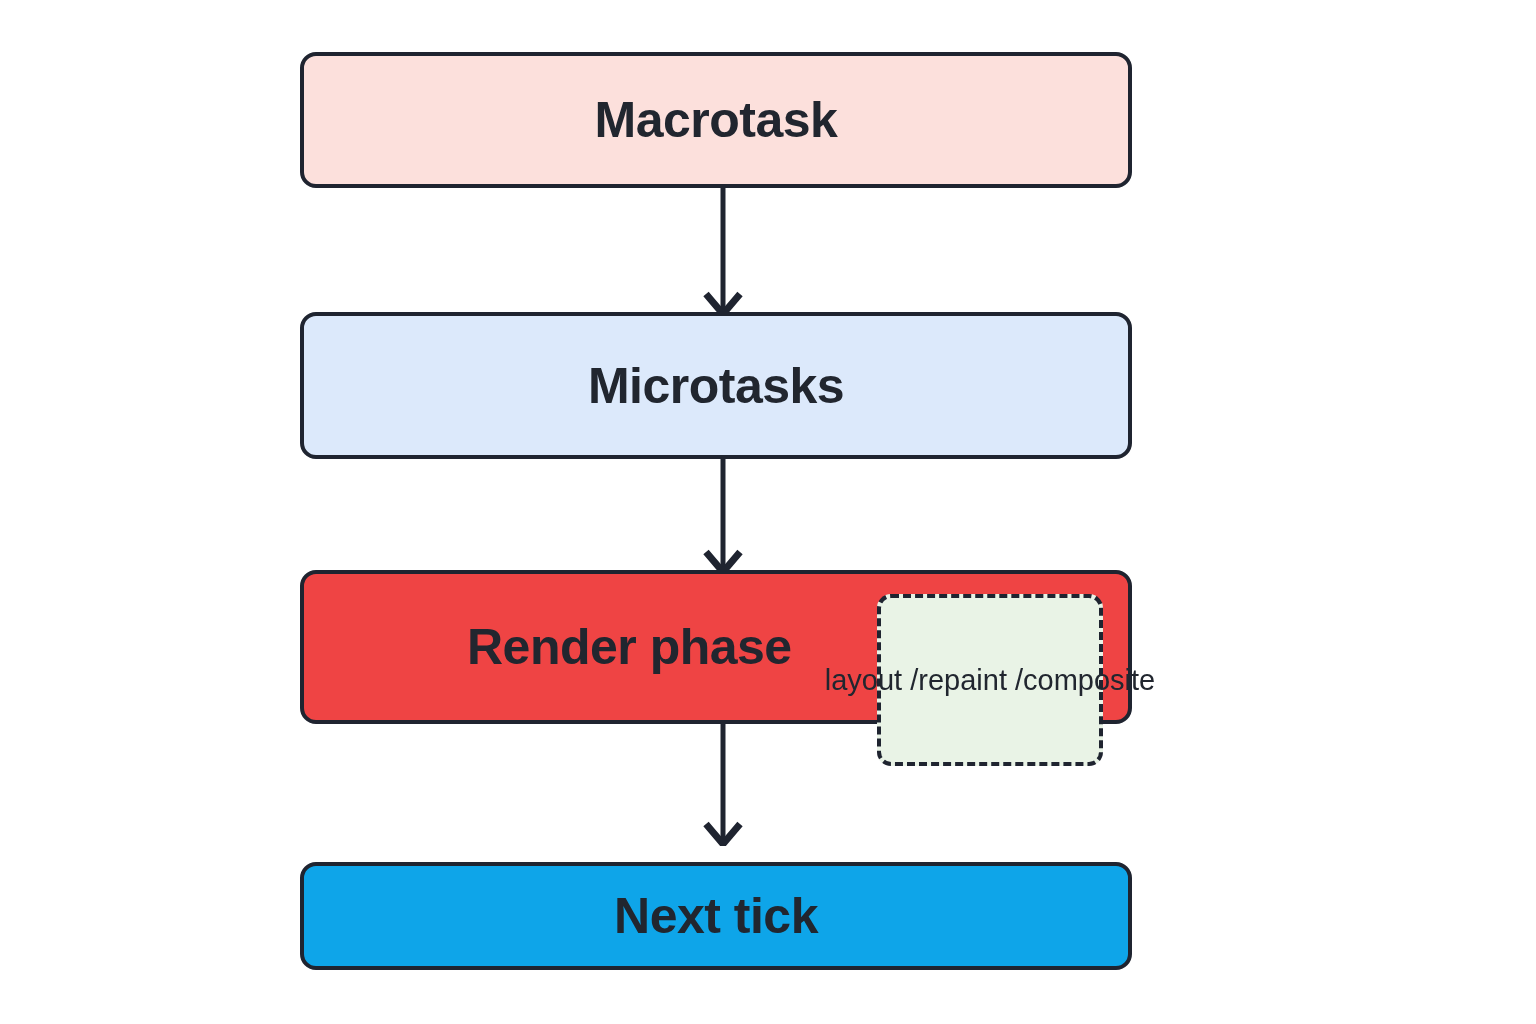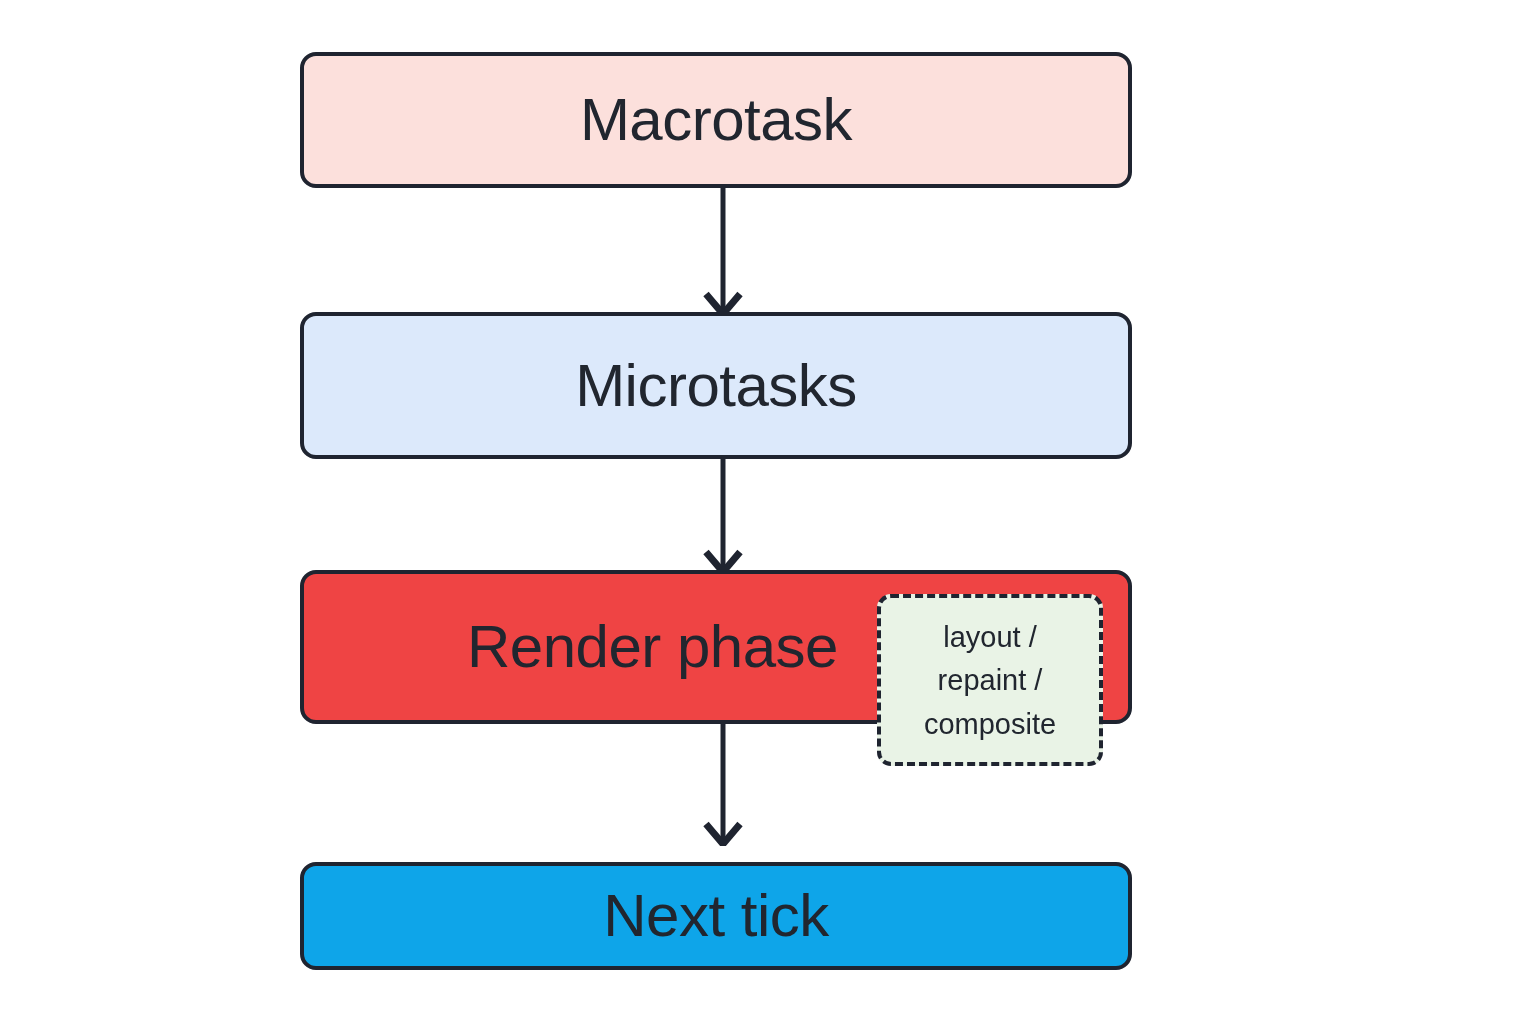--- a/index.html
+++ b/index.html
@@ -22,22 +22,22 @@
   .node {
     position: absolute;
     box-sizing: border-box;
     border: 4px solid #1f2430;
     border-radius: 16px;
     display: flex;
     align-items: center;
     justify-content: center;
   }
   .node-label {
-    font-size: 60px;
-    font-weight: 400;
+    font-size: 50px;
+    font-weight: 700;
     color: #21262f;
     letter-spacing: -0.5px;
     line-height: 1;
     white-space: nowrap;
   }
   #node-macrotask {
     left: 300px;
     top: 52px;
     width: 832px;
     height: 136px;
@@ -73,21 +73,21 @@
     position: absolute;
     box-sizing: border-box;
     left: 877px;
     top: 594px;
     width: 226px;
     height: 172px;
     background: #e9f3e6;
     border: 4px dashed #1f2430;
     border-radius: 14px;
     display: flex;
-    flex-direction: column;
+    flex-direction: row;
     align-items: center;
     justify-content: center;
     padding-top: 2px;
   }
   .annotation-line {
     font-size: 29px;
     font-weight: 400;
     color: #21262f;
     line-height: 1.49;
     white-space: nowrap;

